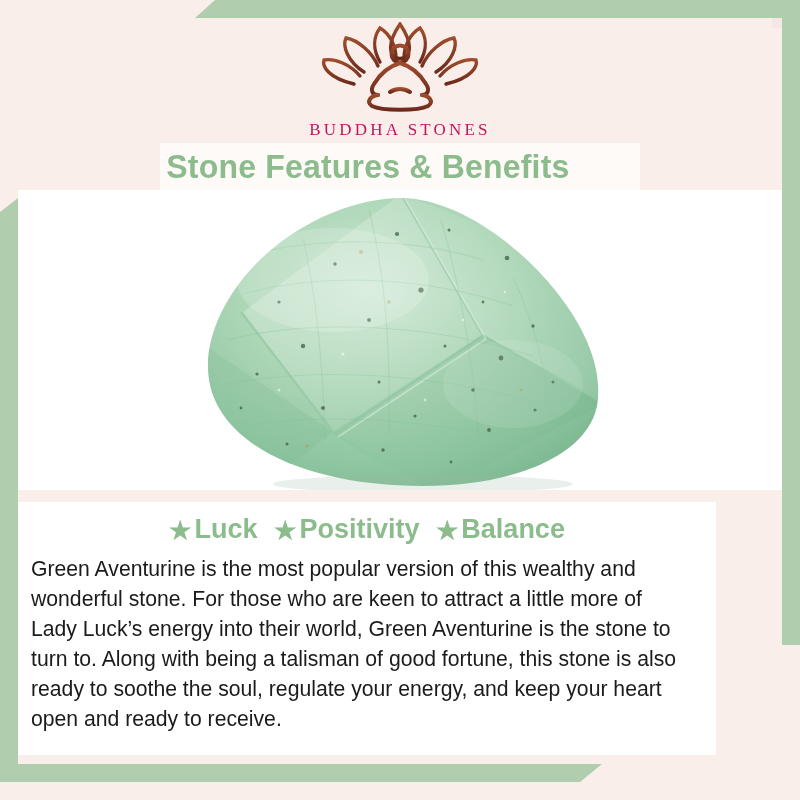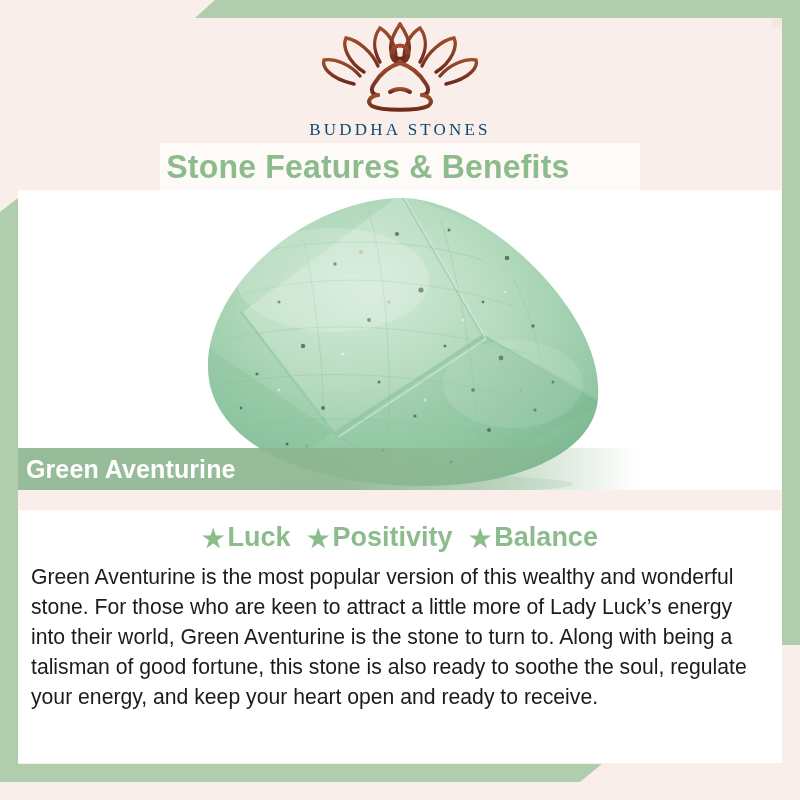--- a/index.html
+++ b/index.html
@@ -87,21 +87,21 @@
   .logo-mark {
     display: block;
     margin: 0 auto;
   }
   .logo-text {
     display: block;
     margin-top: 2px;
     font-family: "Liberation Serif", serif;
     font-size: 17px;
     letter-spacing: 3.2px;
-    color: #0c4a6e;
+    color: #be185d;
     white-space: nowrap;
   }
 
   
   .title-bar {
     position: absolute;
     top: 143px;
     left: 160px;
     width: 480px;
     height: 47px;
@@ -158,24 +158,23 @@
     font-weight: bold;
     letter-spacing: .1px;
     white-space: nowrap;
   }
 
   
   .text-panel {
     position: absolute;
     top: 502px;
     left: 18px;
-    width: 764px;
+    width: 698px;
     height: 253px;
     background: #ffffff;
-    margin-top: 8px;
   }
   .keywords {
     margin-top: 12px;
     text-align: center;
     white-space: nowrap;
   }
   .kw {
     display: inline-block;
     margin: 0 6px;
     font-family: "Liberation Sans Narrow", "Liberation Sans", sans-serif;
@@ -372,23 +371,20 @@
           </g>
 
           <ellipse cx="150" cy="86" rx="96" ry="52" fill="#ffffff" fill-opacity=".18"></ellipse>
           <ellipse cx="330" cy="190" rx="70" ry="44" fill="#ffffff" fill-opacity=".10"></ellipse>
         </g>
 
         <ellipse cx="240" cy="290" rx="150" ry="9" fill="#9bb9a6" fill-opacity=".22"></ellipse>
       </svg>
     </span>
 
-    <div class="name-band">
-      <span class="name-band-text">Green Aventurine</span>
-    </div>
   </div>
 
   <div class="text-panel">
     <div class="keywords">
       <span class="kw"><span class="kw-star">★</span><span>Luck</span></span>
       <span class="kw"><span class="kw-star">★</span><span>Positivity</span></span>
       <span class="kw"><span class="kw-star">★</span><span>Balance</span></span>
     </div>
     <p class="body-copy">Green Aventurine is the most popular version of this wealthy and wonderful stone. For those who are keen to attract a little more of Lady Luck’s energy into their world, Green Aventurine is the stone to turn to. Along with being a talisman of good fortune, this stone is also ready to soothe the soul, regulate your energy, and keep your heart open and ready to receive.</p>
   </div>

